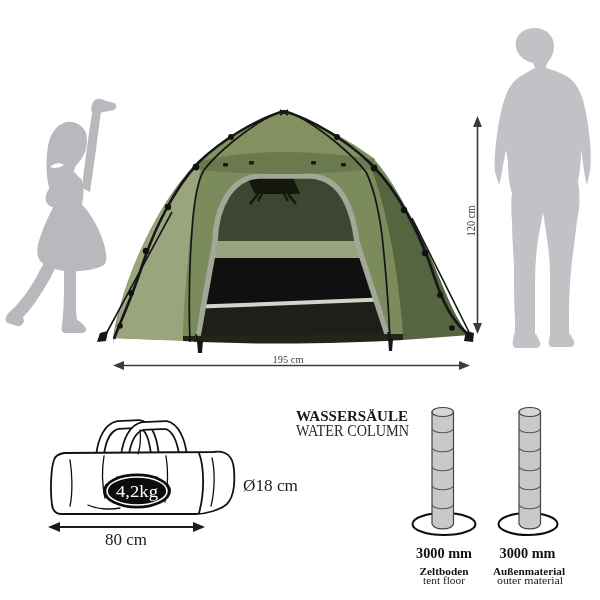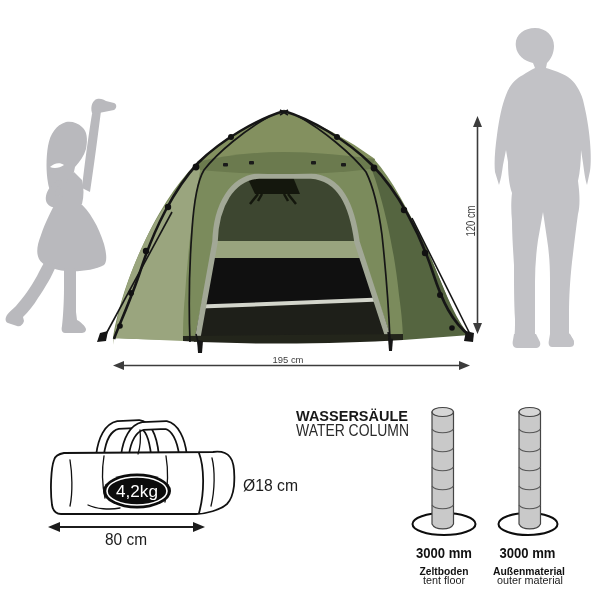--- a/index.html
+++ b/index.html
@@ -1,17 +1,17 @@
 <!DOCTYPE html>
 <html><head>
 <meta charset="utf-8">
 <style>
   html,body{margin:0;padding:0;background:#fff;}
   #page{position:relative;width:600px;height:600px;background:#fff;overflow:hidden;
-        font-family:Liberation Sans, sans-serif;}
+        font-family:Liberation Serif, serif;}
   svg{position:absolute;top:0;left:0;}
 </style>
 </head>
 <body>
 <div id="page">
 <svg width="600" height="600" viewBox="0 0 600 600">
   <rect width="600" height="600" fill="#ffffff"></rect>
 
   <g fill="#b9b9bd">
 

